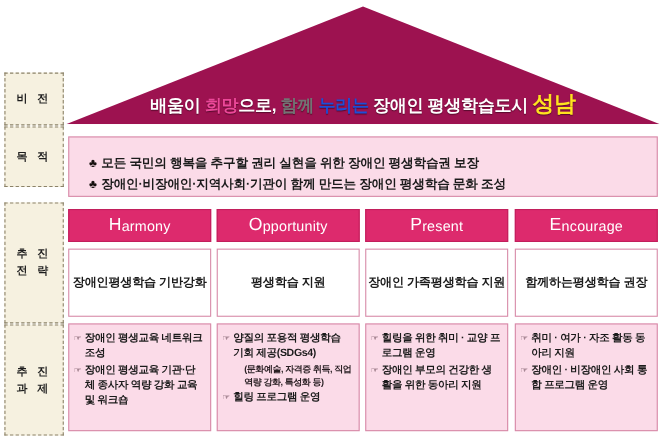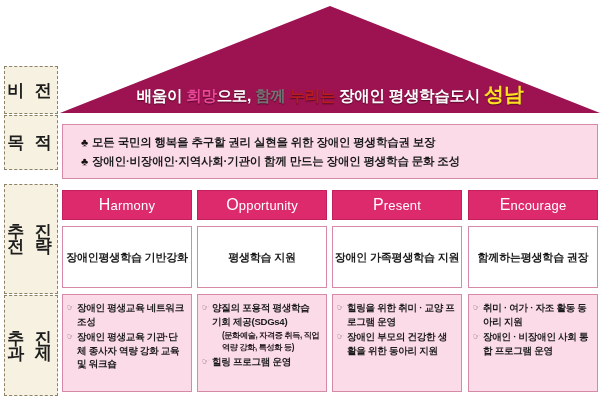--- a/index.html
+++ b/index.html
@@ -31,21 +31,21 @@
     z-index:5;
   }
   .side-cell{
     position:absolute;left:0;width:54px;
     background:#f6f1e0;
     border:1px dashed #8b8268;
     box-sizing:border-box;
     display:flex;align-items:center;justify-content:center;
     color:#1d1d1d;
     font-weight:bold;
-    font-size:17px;
+    font-size:10px;
     letter-spacing:3px;
     text-align:center;
     line-height:15px;
   }
   .side-cell span{display:block;}
   #side-vision{top:0px;height:48px;}
   #side-purpose{top:49px;height:55px;}
   #side-strategy{top:118px;height:110px;}
   #side-task{top:229px;height:101px;}
 
@@ -57,31 +57,31 @@
     overflow:hidden;
   }
   .vision-text{
     font-size:15.5px;font-weight:bold;white-space:nowrap;
     text-shadow:0 1px 1px rgba(0,0,0,.45);
     letter-spacing:-0.3px;
   }
   .v-w{color:#ffffff;}
   .v-o{color:#ec4899;margin-top:12px;}
   .v-g{color:#737373;}
-  .v-y{color:#b91c1c;}
+  .v-y{color:#1d4ed8;}
   .v-big{color:#ffe21f;font-size:20px;}
 
   
   .purpose-box{
     position:absolute;left:62px;top:124px;width:536px;height:55px;
     background:#fbdbe8;
     border:1px solid #d78aa8;
     box-sizing:border-box;
     z-index:3;
-    display:flex;flex-direction:column;justify-content:center;
+    display:flex;flex-direction:column;justify-content:flex-end;
     padding-left:18px;
   }
   .purpose-line{
     font-size:11.5px;color:#1b1b1b;font-weight:bold;
     line-height:19px;white-space:nowrap;letter-spacing:-0.2px;
   }
   .club{color:#17110f;font-size:11px;margin-right:4px;}
 
   
   .cols{

